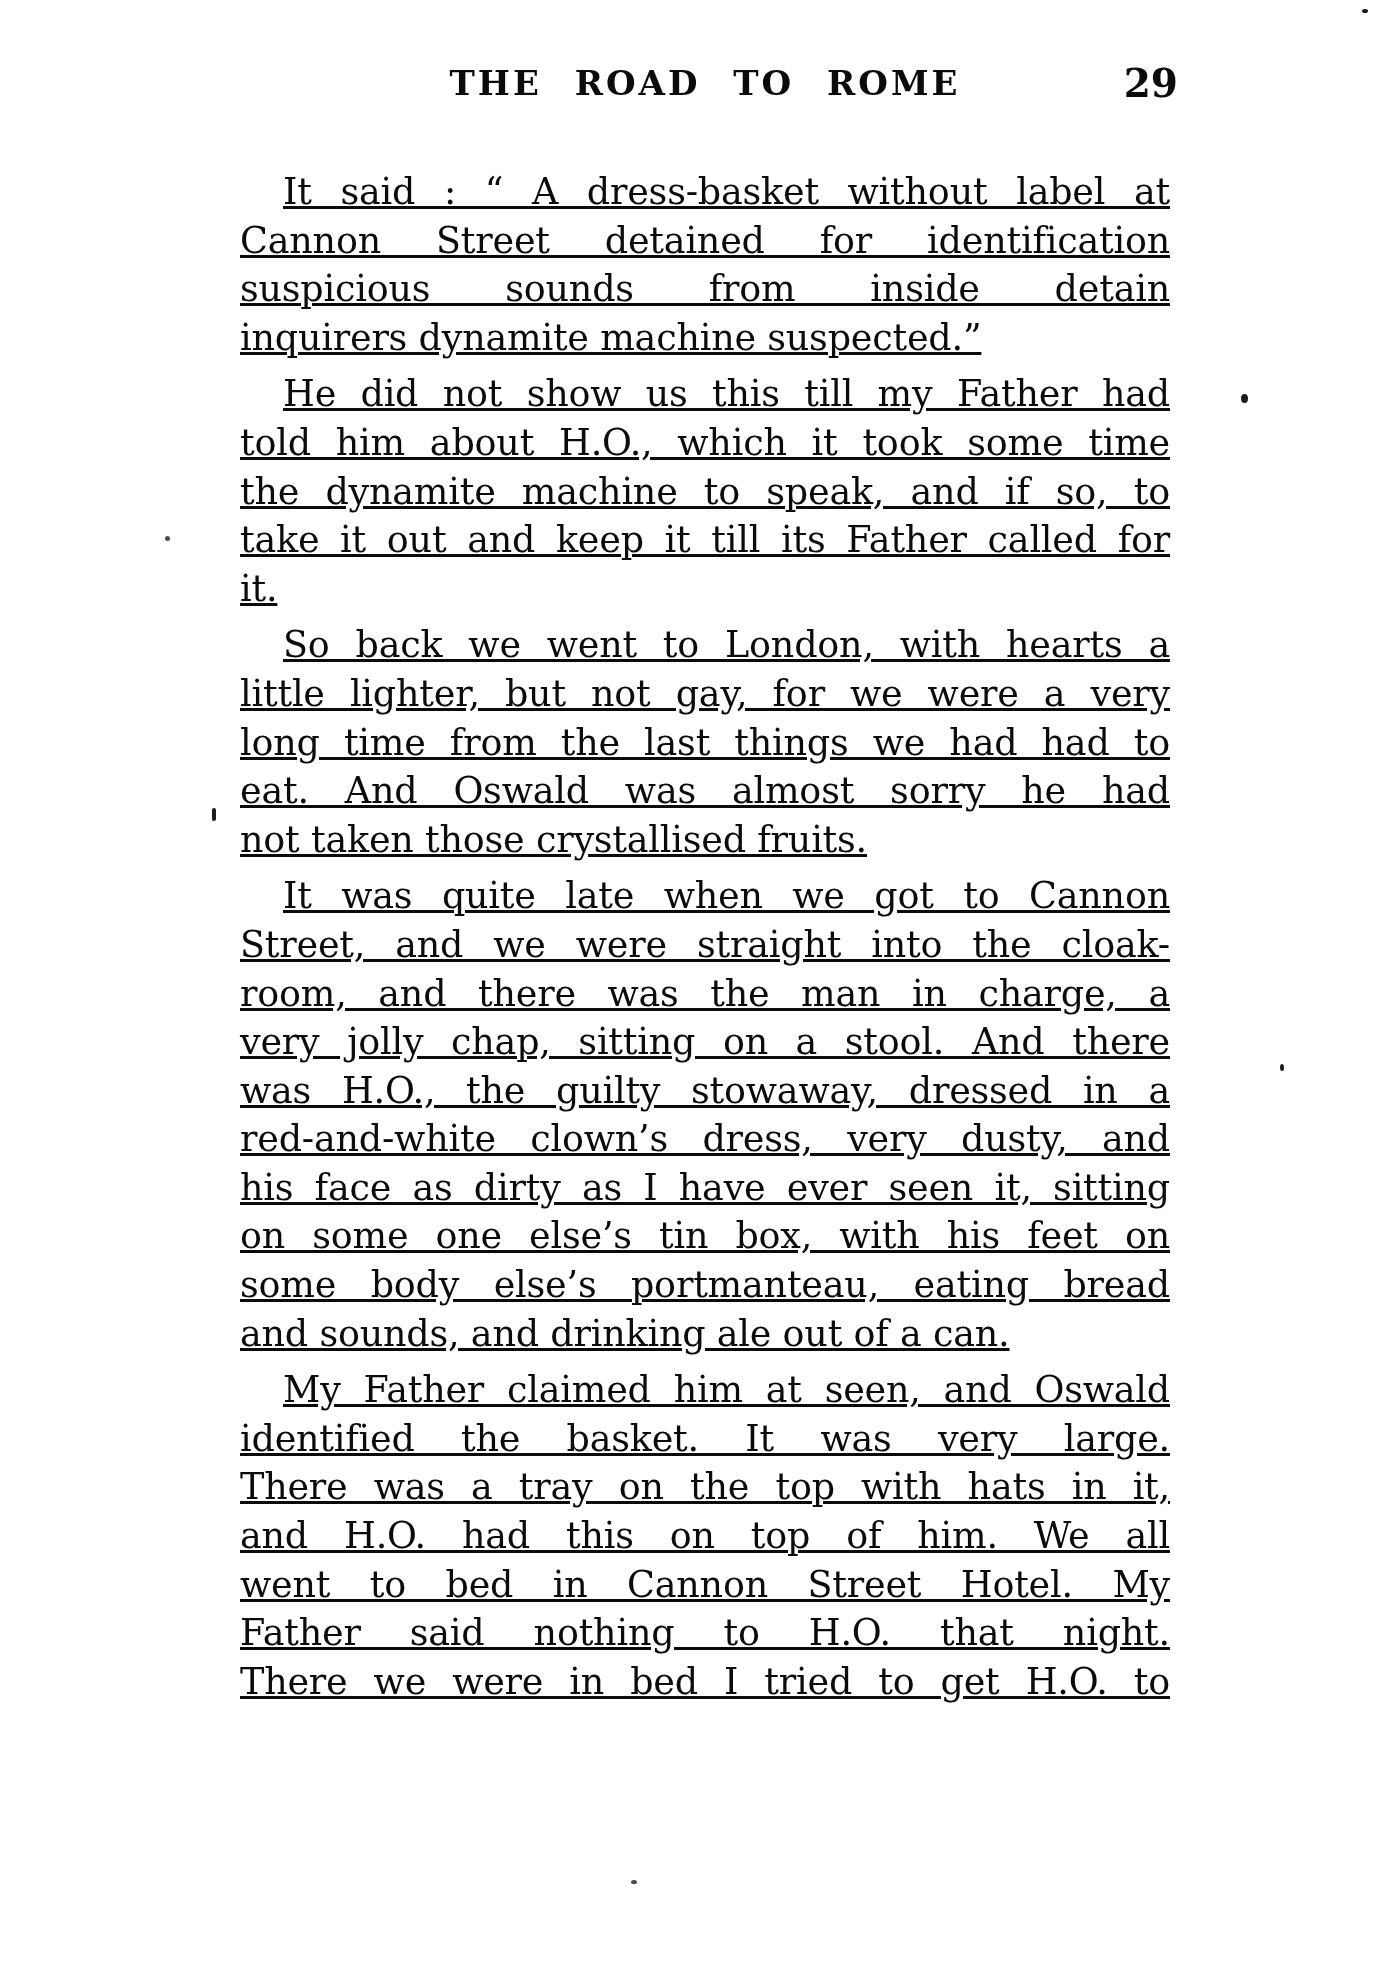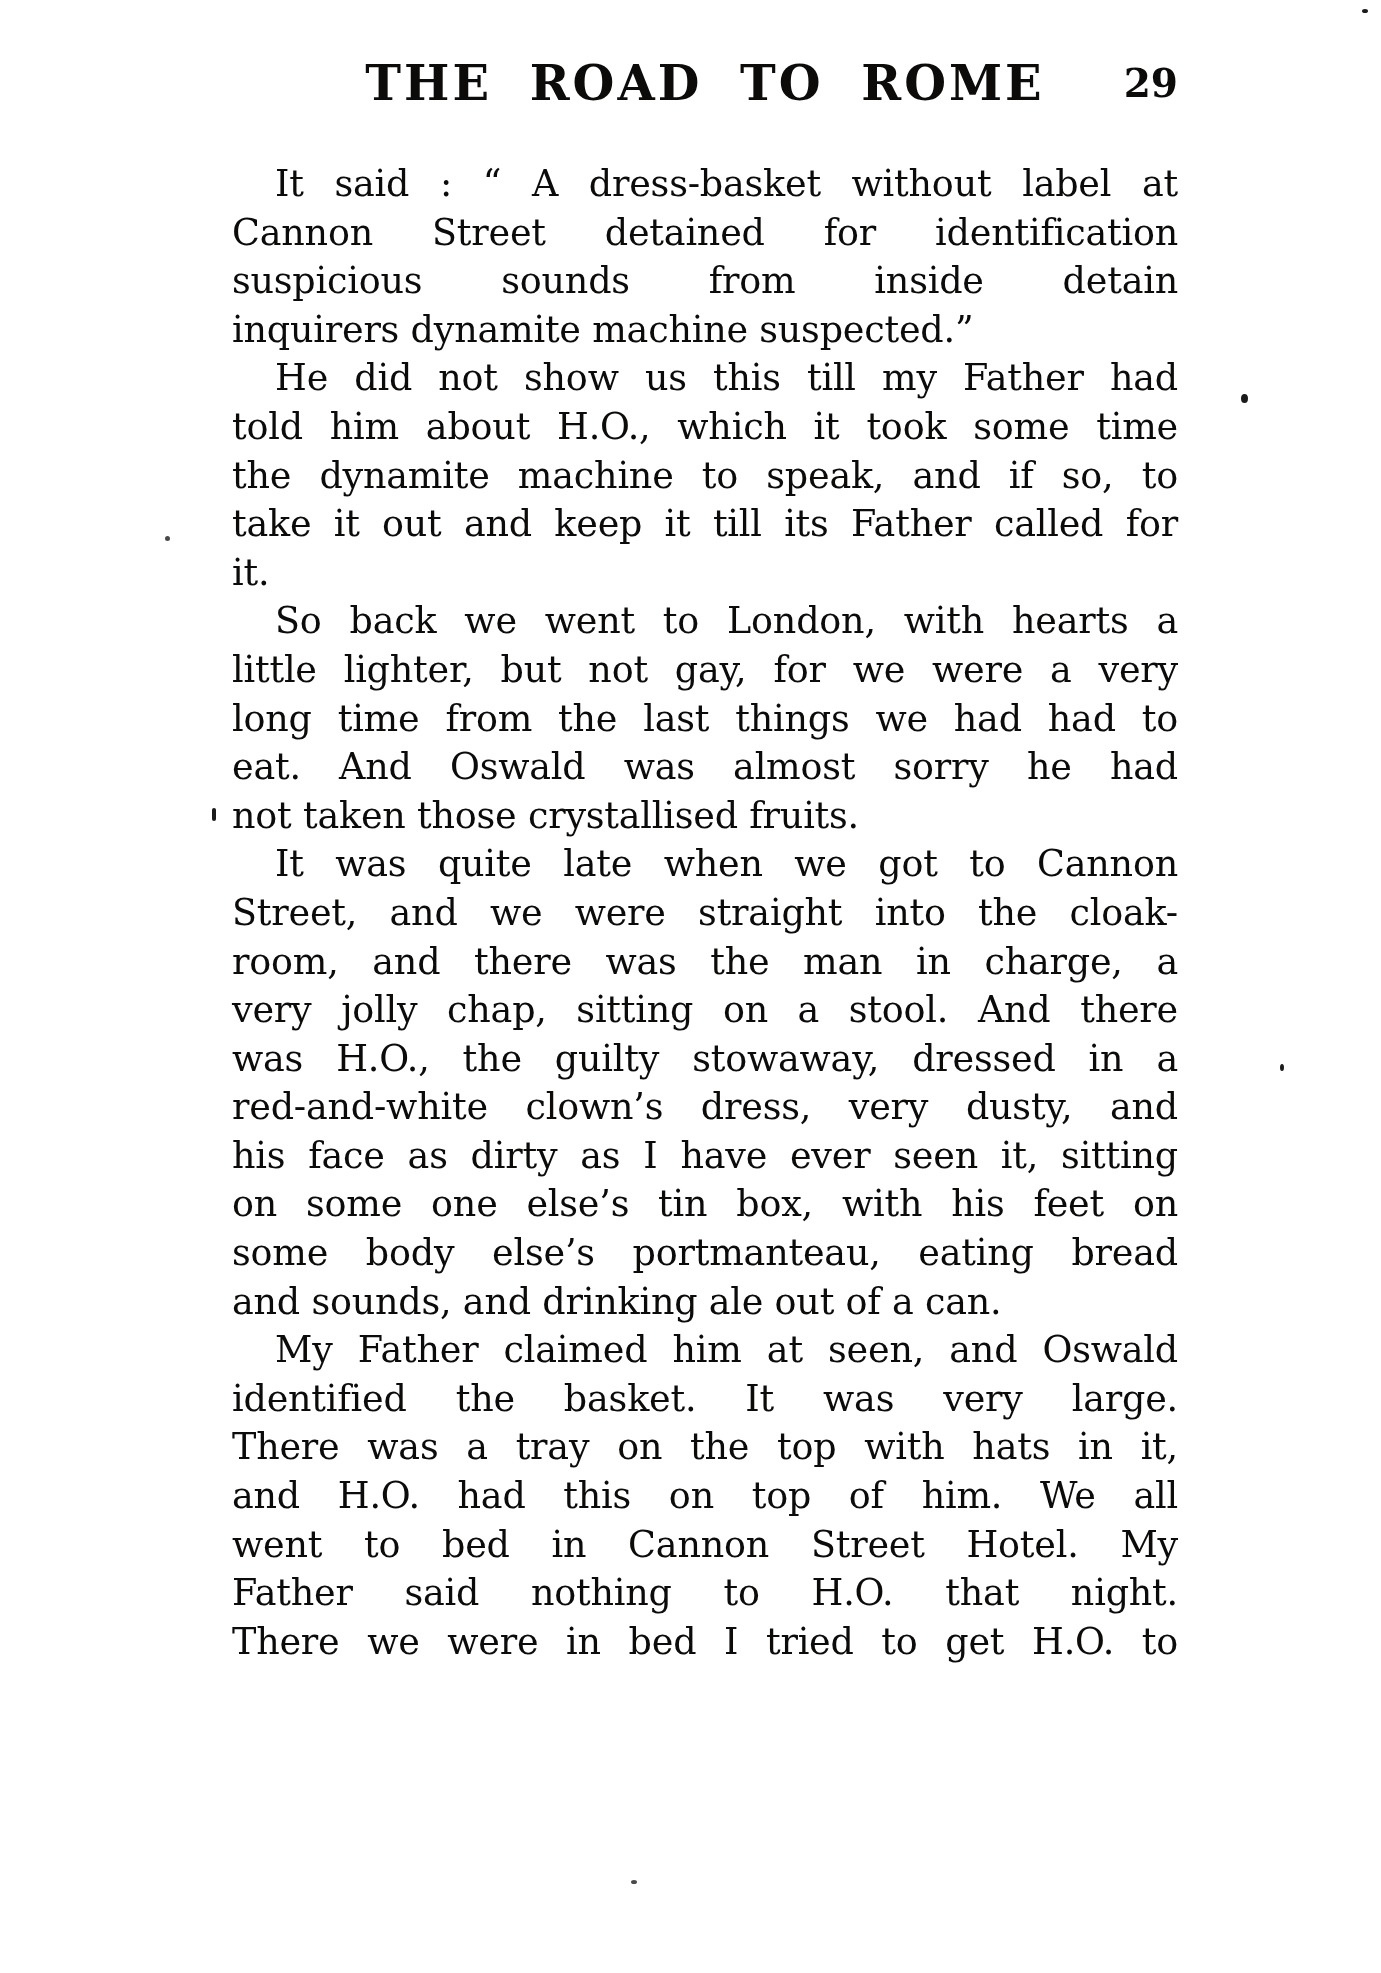--- a/index.html
+++ b/index.html
@@ -20,41 +20,41 @@
     position:absolute;
     left:232px;
     top:59px;
     width:946px;
     height:48px;
     line-height:48px;
   }
   .running-head{
     display:block;
     text-align:center;
-    font-size:48px;
+    font-size:34px;
     font-weight:bold;
     letter-spacing:3px;
     word-spacing:18px;
     white-space:nowrap;
   }
   .page-number{
     position:absolute;
     right:0;
     top:0;
     font-size:39px;
     font-weight:bold;
     line-height:48px;
   }
   .body-block{
     position:absolute;
     left:232px;
     top:160px;
     width:946px;
   }
-  .para{margin:0;padding:0;}
+  .para{margin:8px;padding:0;text-decoration:underline;}
   .line{
     font-size:36.5px;
     line-height:48.6px;
     height:48.6px;
     text-align:justify;
     text-align-last:justify;
     letter-spacing:-0.2px;
     white-space:normal;
     overflow:visible;
   }

